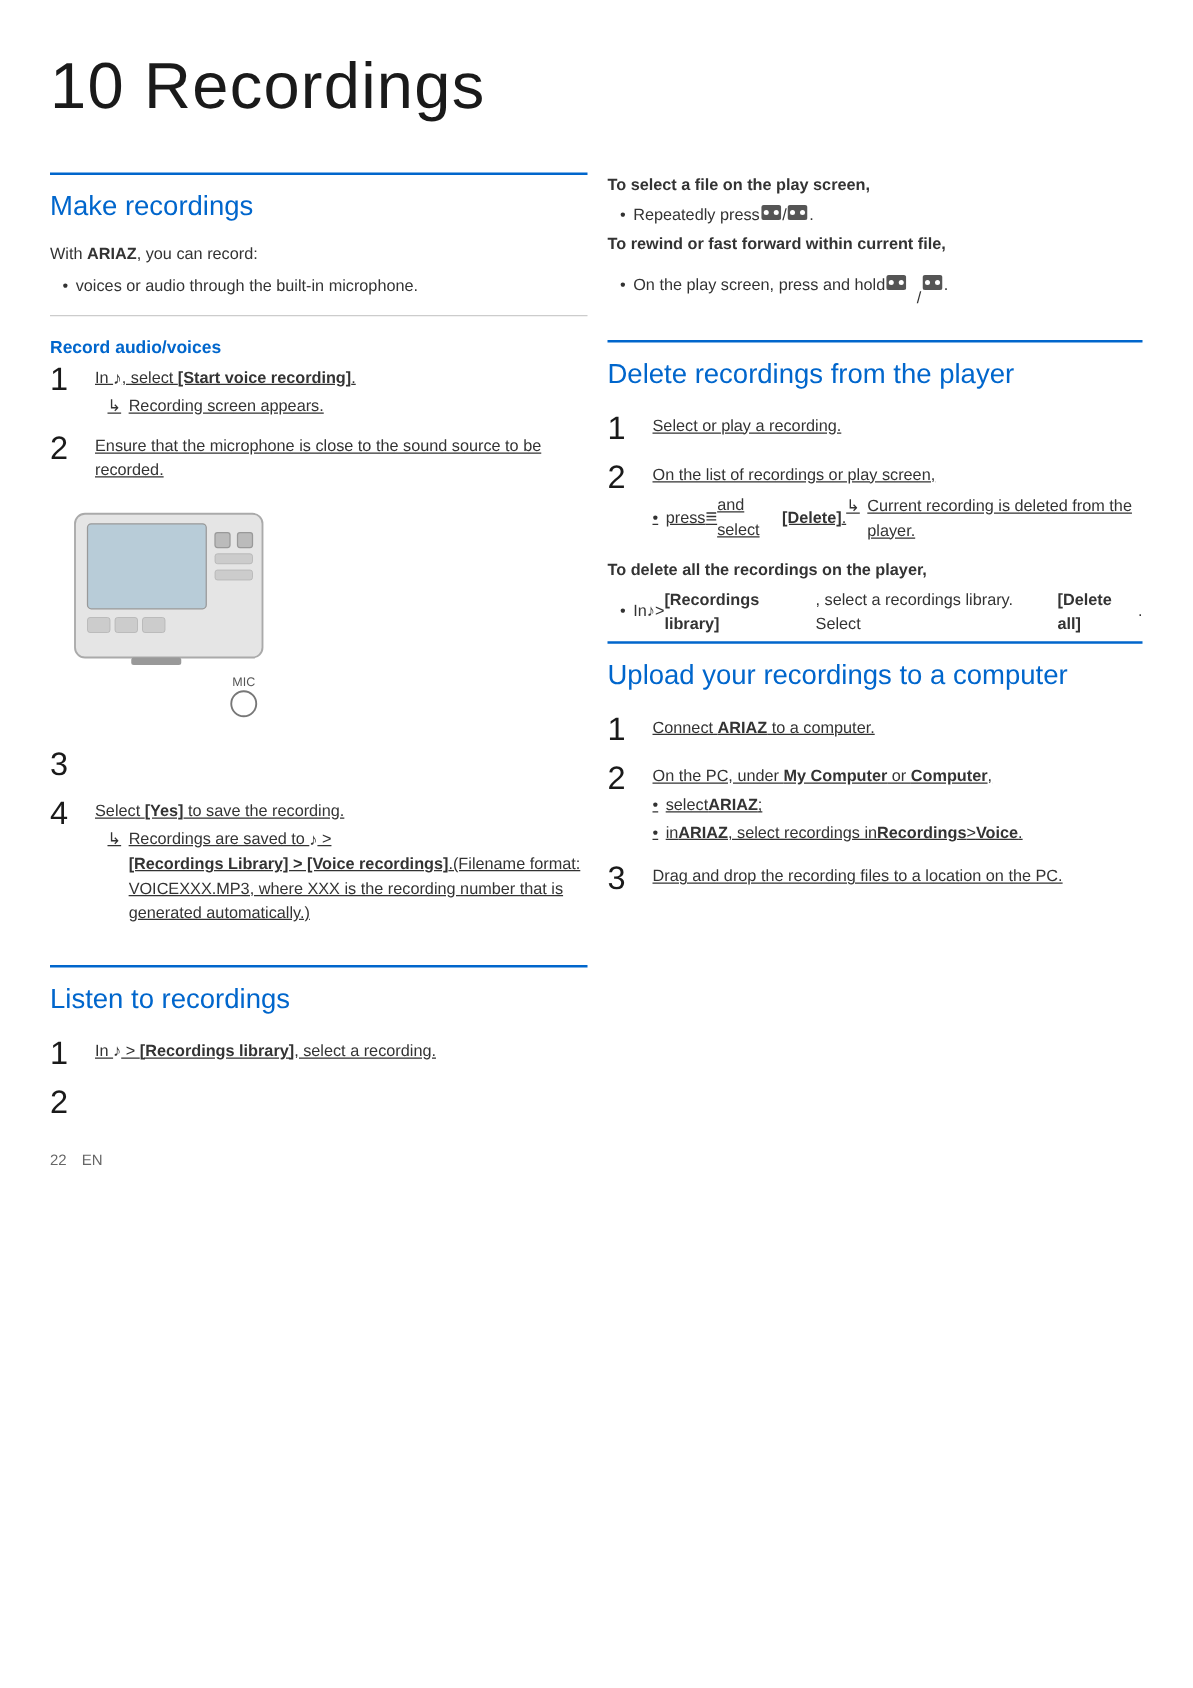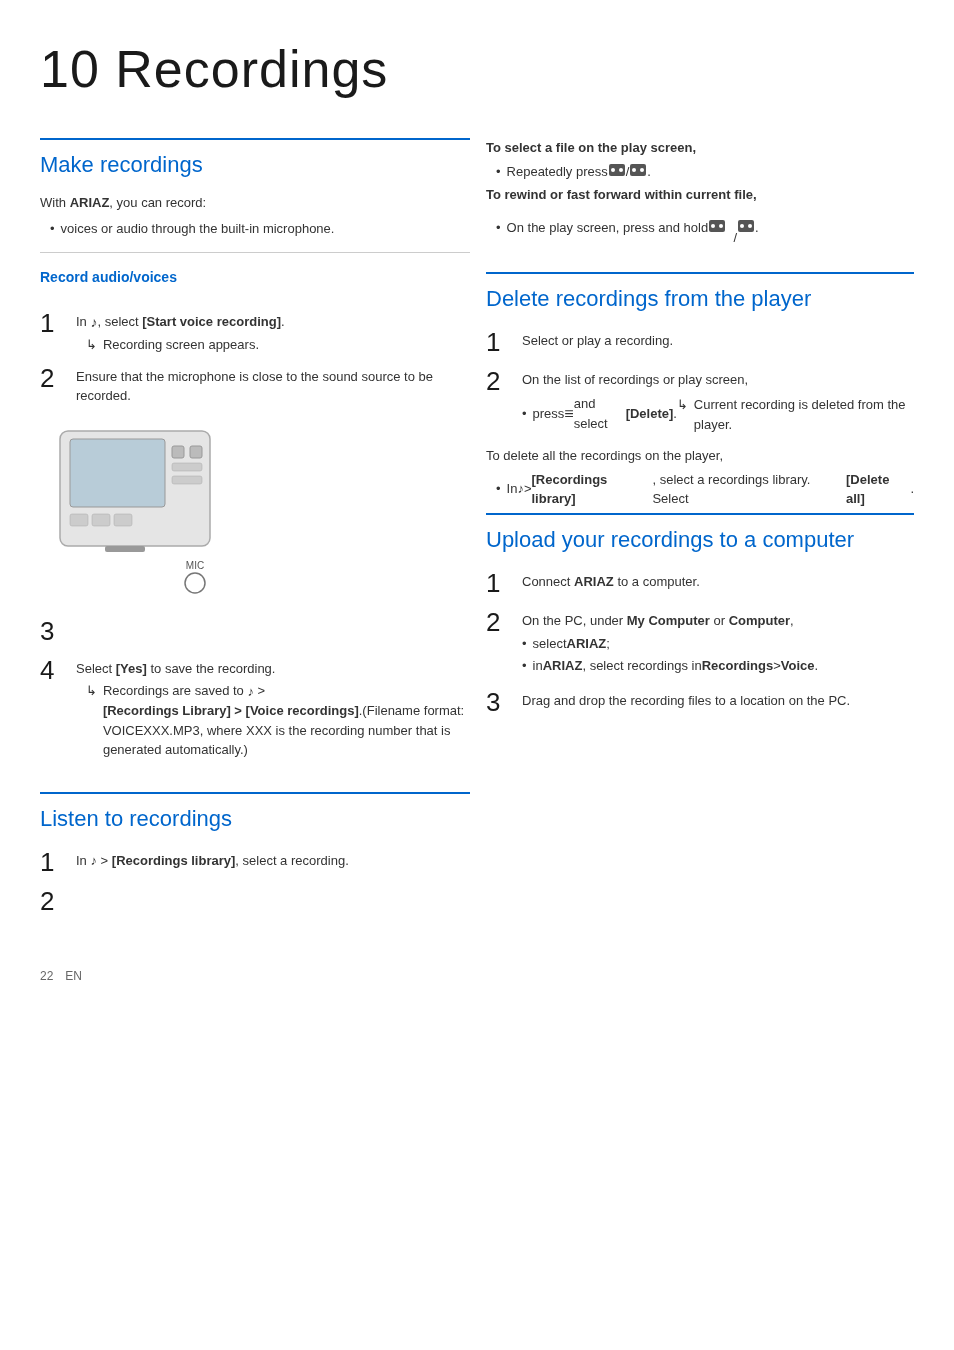--- a/index.html
+++ b/index.html
@@ -37,21 +37,21 @@
       font-weight: 400;
       color: #0066cc;
       border-top: 2px solid #0066cc;
       padding-top: 8px;
       margin-bottom: 12px;
     }
     .subsection-title {
       font-size: 14px;
       font-weight: 700;
       color: #0066cc;
-      margin-bottom: 20px;
+      margin-bottom: 0;
     }
     .intro-text {
       font-size: 13px;
       margin-bottom: 6px;
     }
     .bold { font-weight: bold; }
     .step-item {
       display: flex;
       align-items: flex-start;
       margin-bottom: 8px;
@@ -60,20 +60,21 @@
       font-size: 26px;
       font-weight: 300;
       color: #1a1a1a;
       min-width: 36px;
       line-height: 1.2;
     }
     .step-content {
       font-size: 13px;
       padding-top: 4px;
       flex: 1;
+      text-decoration: underline;
     }
     .arrow-item {
       display: flex;
       align-items: flex-start;
       margin-top: 2px;
       margin-left: 10px;
     }
     .arrow {
       margin-right: 6px;
       font-size: 13px;
@@ -102,21 +103,21 @@
     .device-img-container {
       margin: 15px 0;
       text-align: left;
     }
     .divider {
       border: none;
       border-top: 1px solid #ccc;
       margin: 14px 0;
     }
     .footer-page {
-      margin-top: 42px;
+      margin-top: 14px;
       font-size: 12px;
       color: #666;
       display: flex;
       align-items: center;
       gap: 12px;
     }
   </style>
 </head>
 <body>
 
@@ -295,21 +296,21 @@
                 <span>.</span>
               <div class="arrow-item" style="margin-left:0;">
                 <span class="arrow">↳</span>
                 <span>Current recording is deleted from the player.</span>
               </div>
             </li>
           </ul>
         </div>
       </div>
 
-      <p style="font-weight:normal;margin:8px 0 4px 0;">
+      <p style="font-weight:bold;margin:8px 0 4px 0;">
         <span>To delete all the recordings on the player,</span>
       </p>
       <ul class="bullet-list">
         <li>
           <span>In </span>
           <span style="display:inline-block;vertical-align:middle;">♪</span>
           <span> &gt; </span>
             <strong>[Recordings library]</strong>
             <span>, select a recordings library. Select </span>
             <strong>[Delete all]</strong>

